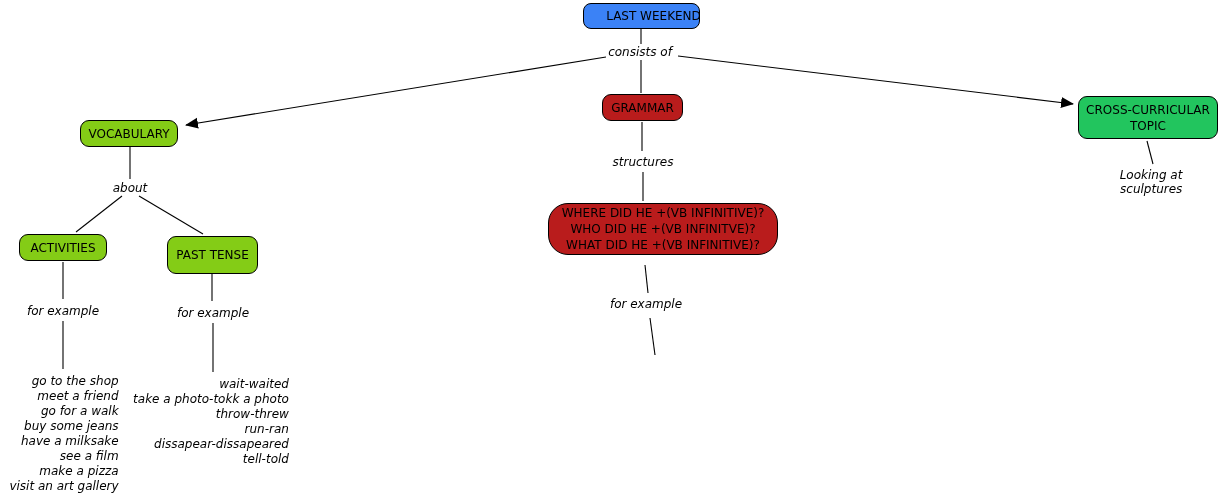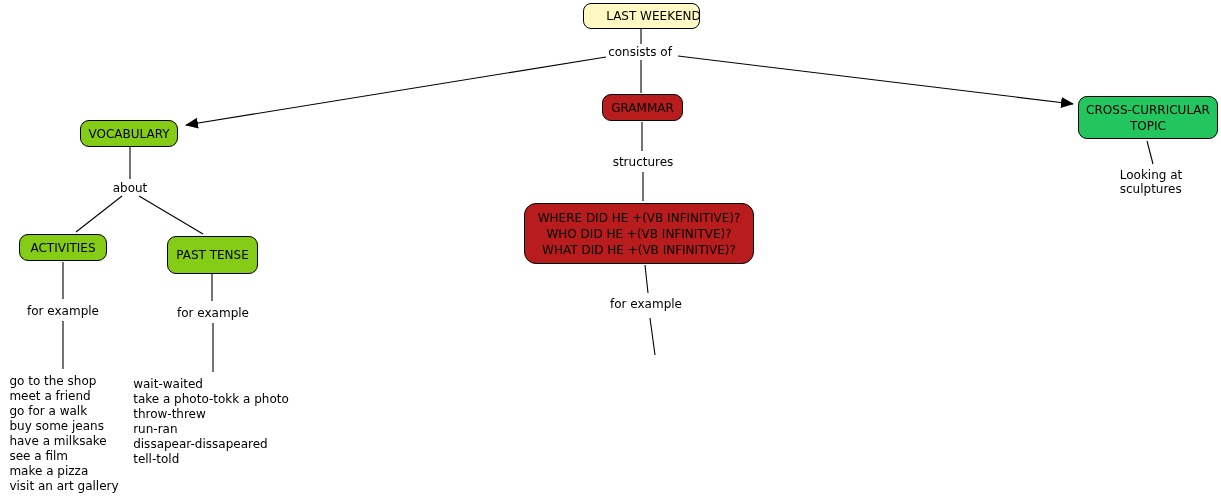--- a/index.html
+++ b/index.html
@@ -24,40 +24,41 @@
     display: flex;
     align-items: center;
     justify-content: center;
     text-align: center;
     border: 1.6px solid #000;
     border-radius: 9px;
     white-space: pre;
     line-height: 16px;
     cursor: default;
   }
-  .bg-cyan   { background: #fef9c3; padding-left: 24px; }
+  .bg-cyan   { background: #3b82f6; padding-left: 24px; }
   .bg-orange { background: #84cc16; }
   .bg-olive  { background: #b91c1c; }
   .bg-green  { background: #22c55e; }
 
   .pos-root        { left: 583px; top: 3px;   width: 117px; height: 26px; border-radius: 8px; }
   .pos-vocabulary  { left: 80px;  top: 120px; width: 98px;  height: 27px; }
   .pos-grammar     { left: 602px; top: 94px;  width: 81px;  height: 27px; }
   .pos-cross       { left: 1078px;top: 96px;  width: 140px; height: 43px; }
   .pos-activities  { left: 19px;  top: 234px; width: 88px;  height: 27px; }
   .pos-past        { left: 167px; top: 236px; width: 91px;  height: 38px; }
-  .pos-structures  { left: 524px; top: 203px; width: 230px; height: 61px; border-radius: 12px; }
+  .pos-structures  { left: 548px; top: 203px; width: 230px; height: 52px; border-radius: 20px; }
 
   
   .label, .textnode {
     position: absolute;
     transform: translateX(-50%);
-    text-align: left;
+    text-align: right;
     white-space: pre;
     cursor: default;
+    font-style: italic;
   }
   .pos-consists-of   { left: 640px;  top: 45px; }
   .pos-about         { left: 130px;  top: 181px; }
   .pos-fe-activities { left: 63px;   top: 304px; }
   .pos-fe-past       { left: 213px;  top: 306px; }
   .pos-structures-lb { left: 643px;  top: 155px; }
   .pos-fe-grammar    { left: 646px;  top: 297px; }
 
   .textnode { line-height: 15px; }
   .pos-activities-list { left: 64px;   top: 374px; }

